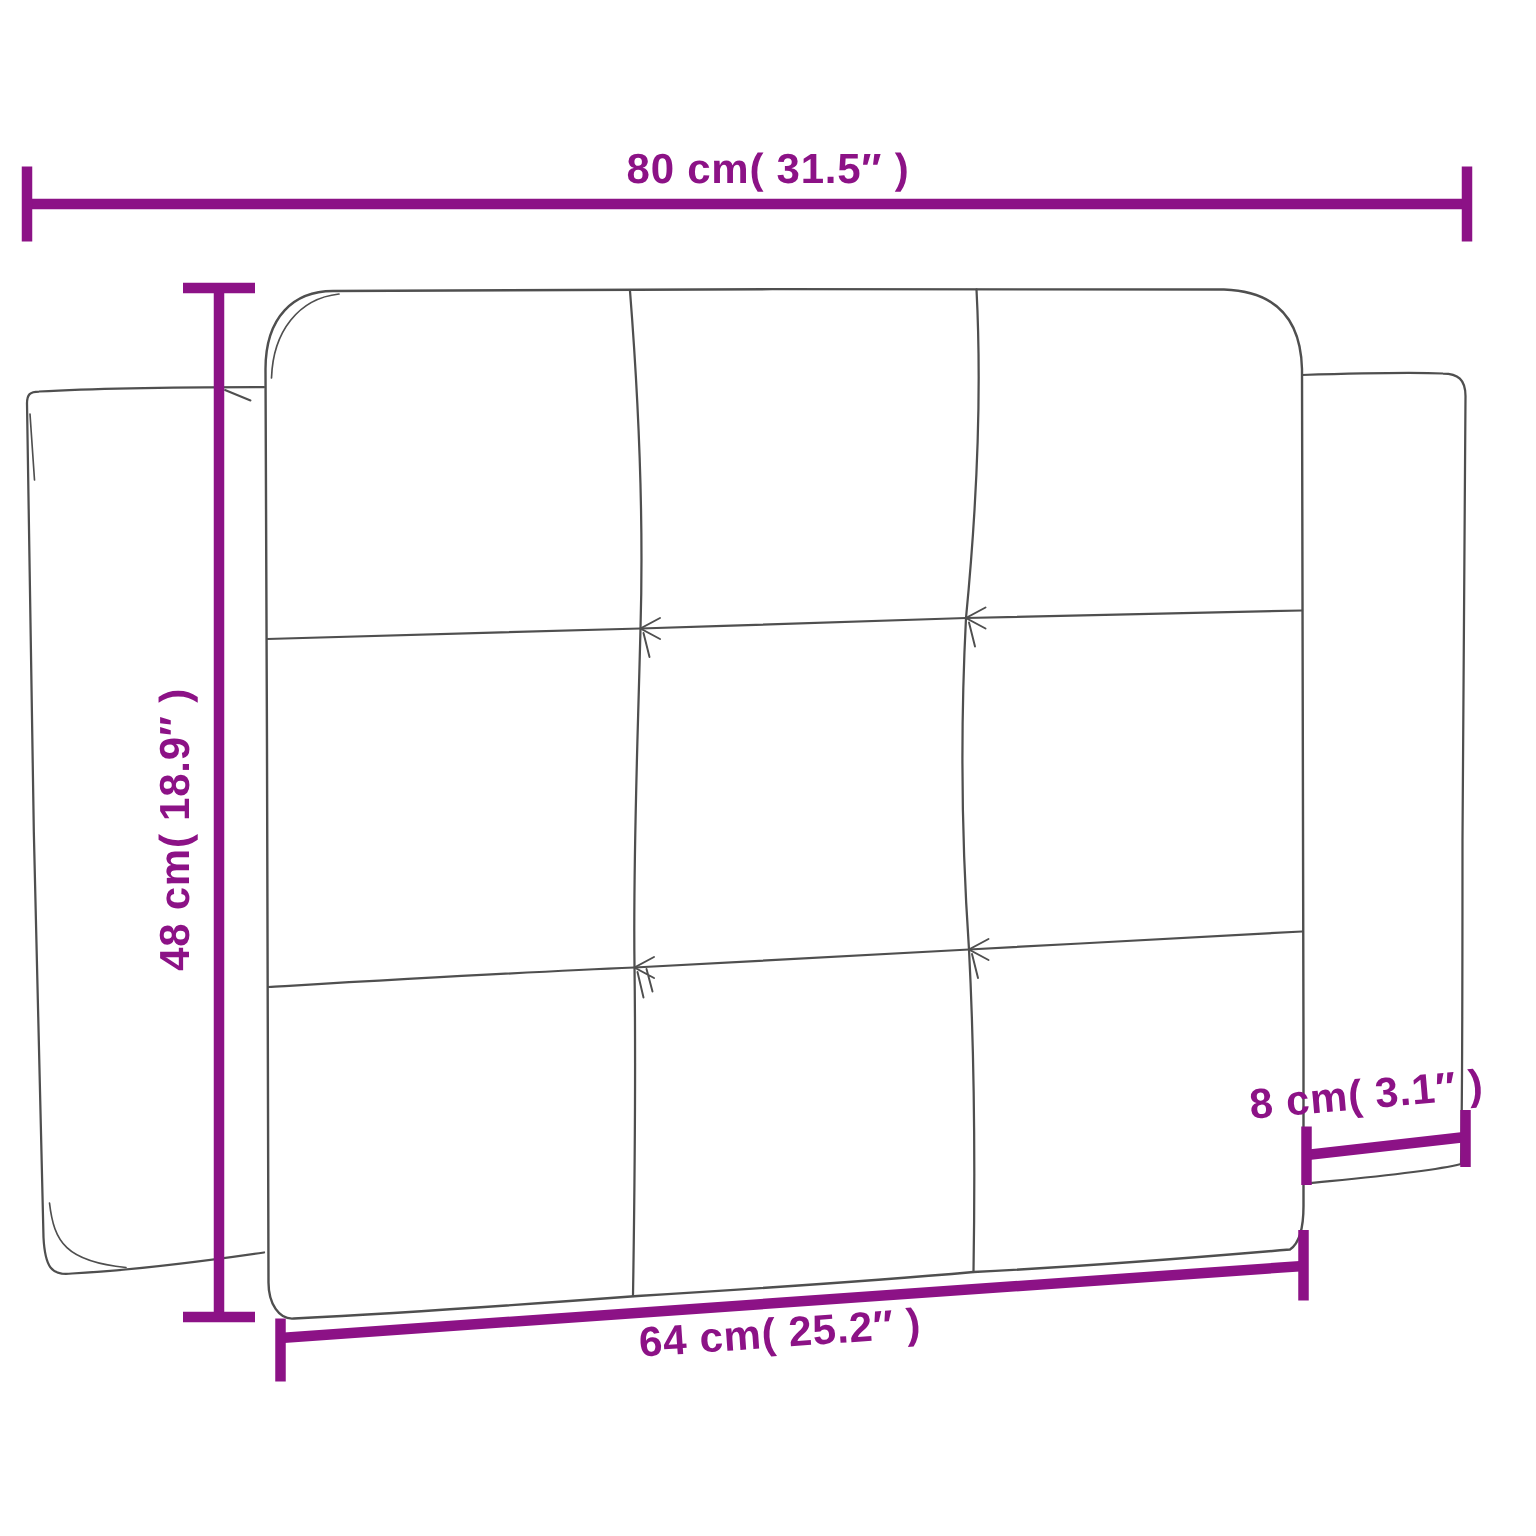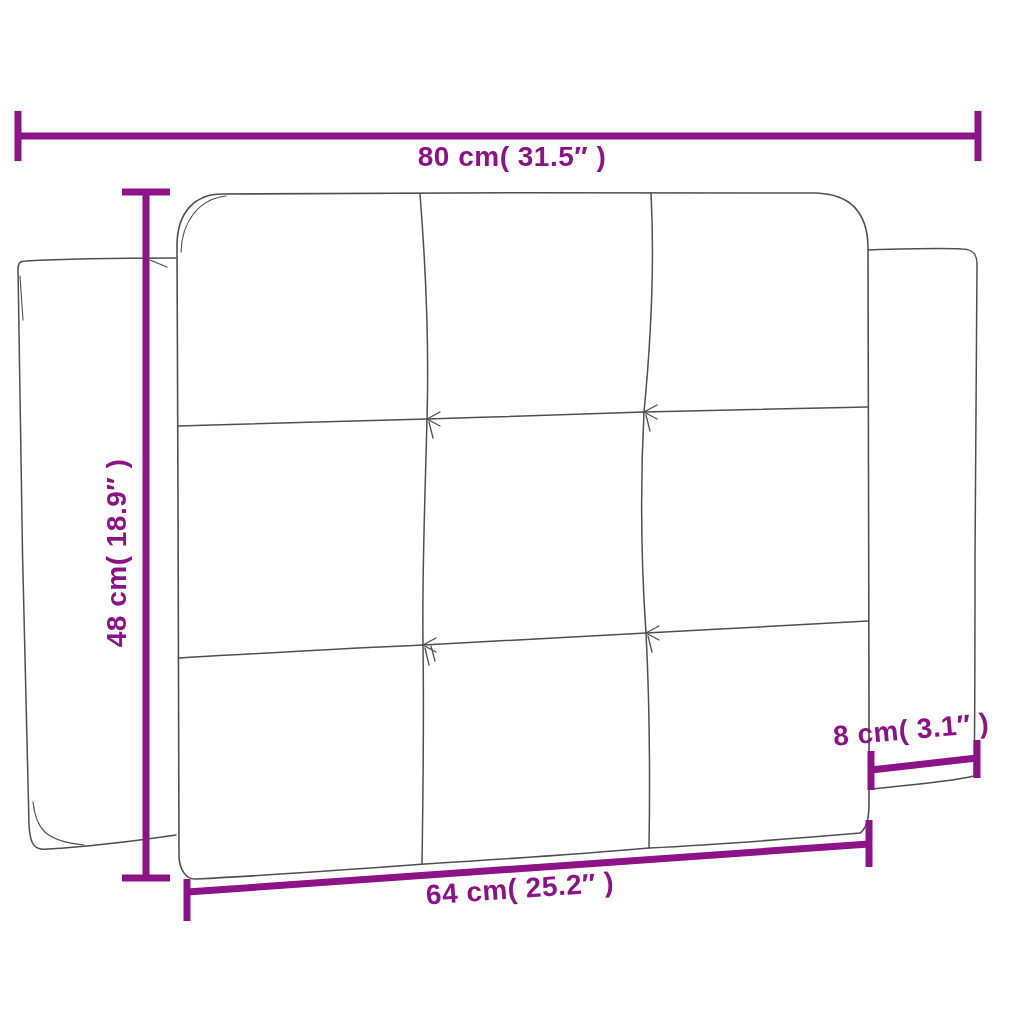--- a/index.html
+++ b/index.html
@@ -120,21 +120,21 @@
       </g>
 
       <g>
         <line x1="871" y1="770" x2="977" y2="758"></line>
         <line x1="871" y1="751" x2="871" y2="790"></line>
         <line x1="977" y1="740" x2="977" y2="778"></line>
       </g>
     </g>
   </svg>
 
-  <div class="dim-label" style="left:512px; top:113px;margin-top:44px;">80 cm( 31.5″ )</div>
+  <div class="dim-label" style="left:512px; top:113px;">80 cm( 31.5″ )</div>
 
   <div class="dim-label rot-90" style="left:117px; top:553px;">48 cm( 18.9″ )</div>
 
   <div class="dim-label rot-m4" style="left:520px; top:889px;">64 cm( 25.2″ )</div>
 
   <div class="dim-label rot-m5" style="left:911px; top:730px;">8 cm( 3.1″ )</div>
 
 </div>
 
 </body></html>

